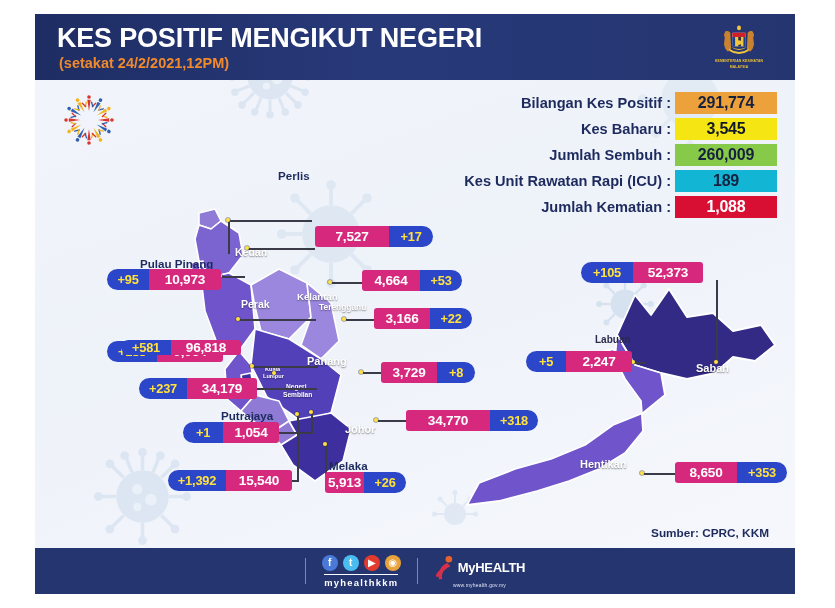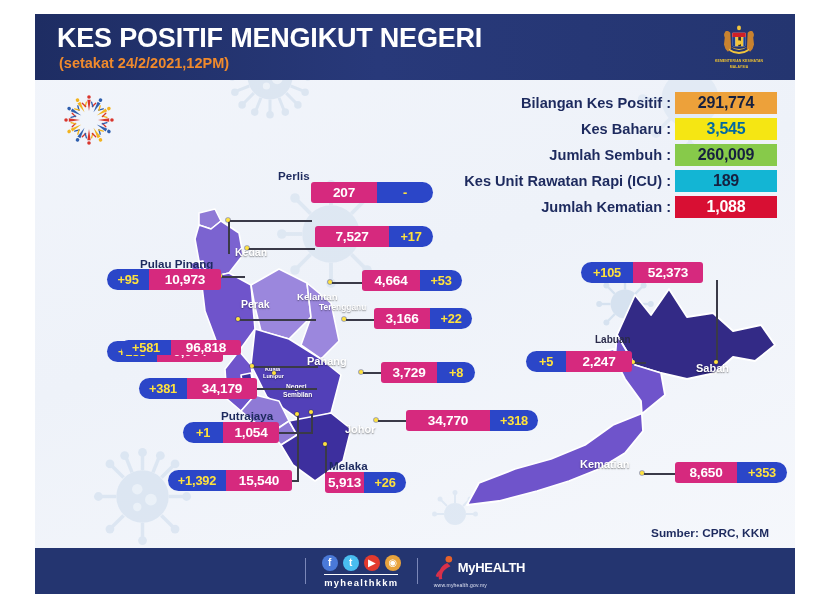--- a/index.html
+++ b/index.html
@@ -85,21 +85,21 @@
   #footer-inner{display:flex;align-items:center;gap:16px;}
   .divider{width:1px;height:26px;background:#7b87b8;}
   #social{display:flex;flex-direction:column;align-items:center;}
   #social-icons{display:flex;gap:5px;}
   .sicon{width:16px;height:16px;border-radius:50%;display:flex;
          align-items:center;justify-content:center;color:#2a3a78;
          font-size:10px;font-weight:bold;}
   #social-handle{color:#ffffff;font-size:9.4px;font-weight:bold;
                  letter-spacing:1.3px;margin-top:3px;
                  border-top:1.2px solid #ffffff;padding-top:2px;}
-  #myhealth{display:flex;flex-direction:column;}
+  #myhealth{display:flex;flex-direction:column;align-items:center;}
   #mh-row{display:flex;align-items:center;gap:2px;}
   #mh-word{color:#ffffff;font-size:13px;font-weight:bold;letter-spacing:-.3px;}
   #mh-url{color:#dfe3f2;font-size:5px;letter-spacing:.2px;margin-top:1px;}
 </style>
 </head>
 <body>
 
 <div id="page">
   <div id="card">
 
@@ -383,21 +383,21 @@
       </svg>
     </div>
 
     <div id="stats">
         <div class="stat-row">
           <div class="stat-label">Bilangan Kes Positif :</div>
           <div class="stat-val" style="background: rgb(237, 161, 58); color: rgb(22, 32, 63);">291,774</div>
         </div>
         <div class="stat-row">
           <div class="stat-label">Kes Baharu :</div>
-          <div class="stat-val" style="background: rgb(245, 230, 19); color: #0369a1;">3,545</div>
+          <div class="stat-val" style="background: rgb(245, 230, 19); color: #0f172a;">3,545</div>
         </div>
         <div class="stat-row">
           <div class="stat-label">Jumlah Sembuh :</div>
           <div class="stat-val" style="background: rgb(135, 202, 74); color: rgb(22, 32, 63);">260,009</div>
         </div>
         <div class="stat-row">
           <div class="stat-label">Kes Unit Rawatan Rapi (ICU) :</div>
           <div class="stat-val" style="background: rgb(19, 181, 212); color: rgb(22, 32, 63);">189</div>
         </div>
         <div class="stat-row">
@@ -452,21 +452,21 @@
     <div class="state-name" style="left:206px;top:284px;font-size:10.5px;">Perak</div>
     <div class="state-name" style="left:262px;top:277px;font-size:9.6px;">Kelantan</div>
     <div class="state-name" style="left:284px;top:288px;font-size:8.4px;text-align:right;">Terengganu</div>
     <div class="state-name" style="left:272px;top:341px;font-size:11px;">Pahang</div>
     <div class="state-name" style="left:310px;top:409px;font-size:11px;">Johor</div>
     <div class="state-name" style="left:251px;top:369px;font-size:6.6px;">Negeri</div>
     <div class="state-name" style="left:248px;top:377px;font-size:6.6px;">Sembilan</div>
     <div class="state-name" style="left:230px;top:352px;font-size:5.6px;">Kuala</div>
     <div class="state-name" style="left:228px;top:359px;font-size:5.6px;">Lumpur</div>
     <div class="state-name" style="left:661px;top:348px;font-size:11px;">Sabah</div>
-    <div class="state-name" style="left:545px;top:444px;font-size:11px;">Kematian</div>
+    <div class="state-name" style="left:545px;top:444px;font-size:11px;">Hentikan</div>
     <div class="state-name dark-name" style="left:560px;top:320px;font-size:10px;">Labuan</div>
 
     <div class="lline" style="left:193px;top:206px;width:2px;height:34px;"></div>
     <div class="lline" style="left:193px;top:206px;width:84px;height:2px;"></div>
     <div class="lline" style="left:212px;top:234px;width:68px;height:2px;"></div>
     <div class="lline" style="left:186px;top:262px;width:24px;height:2px;"></div>
     <div class="lline" style="left:203px;top:305px;width:78px;height:2px;"></div>
     <div class="lline" style="left:297px;top:268px;width:30px;height:2px;"></div>
     <div class="lline" style="left:311px;top:305px;width:28px;height:2px;"></div>
     <div class="lline" style="left:217px;top:352px;width:66px;height:2px;"></div>
@@ -499,24 +499,20 @@
     <div class="dot" style="left:679px;top:346px;"></div>
     <div class="dot" style="left:596px;top:346px;"></div>
     <div class="dot" style="left:605px;top:457px;"></div>
 
     <div class="badge-title" style="left:243px;top:155px;">Perlis</div>
     <div class="badge-title" style="left:105px;top:243px;">Pulau Pinang</div>
     <div class="badge-title" style="left:152px;top:327px;">Selangor</div>
     <div class="badge-title" style="left:186px;top:395px;">Putrajaya</div>
     <div class="badge-title" style="left:294px;top:445px;">Melaka</div>
 
-    <div class="badge lead-cases" style="left:276px;top:168px;">
-      <div class="b-cases" style="width:66px;">207</div>
-      <div class="b-new" style="width:56px;">-</div>
-    </div>
 
     <div class="badge lead-cases" style="left:280px;top:212px;">
       <div class="b-cases" style="width:74px;">7,527</div>
       <div class="b-new" style="width:44px;">+17</div>
     </div>
 
     <div class="badge lead-new" style="left:72px;top:255px;">
       <div class="b-new" style="width:42px;">+95</div>
       <div class="b-cases" style="width:72px;">10,973</div>
     </div>
@@ -535,21 +531,21 @@
       <div class="b-cases" style="width:56px;">3,166</div>
       <div class="b-new" style="width:42px;">+22</div>
     </div>
 
     <div class="badge lead-new" style="left:86px;top:320px;align-items:flex-end;">
       <div class="b-new" style="width:50px;">+581</div>
       <div class="b-cases" style="width:70px;">96,818</div>
     </div>
 
     <div class="badge lead-new" style="left:104px;top:364px;">
-      <div class="b-new" style="width:48px;">+381</div>
+      <div class="b-new" style="width:48px;">+237</div>
       <div class="b-cases" style="width:70px;">34,179</div>
     </div>
 
     <div class="badge lead-new" style="left:148px;top:408px;">
       <div class="b-new" style="width:40px;">+1</div>
       <div class="b-cases" style="width:56px;">1,054</div>
     </div>
 
     <div class="badge lead-cases" style="left:346px;top:348px;">
       <div class="b-cases" style="width:56px;">3,729</div>

